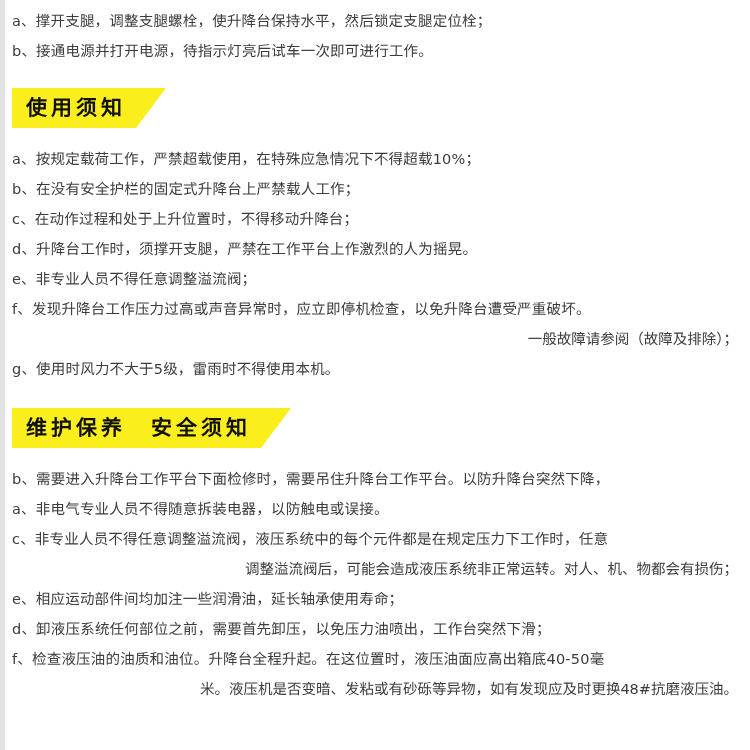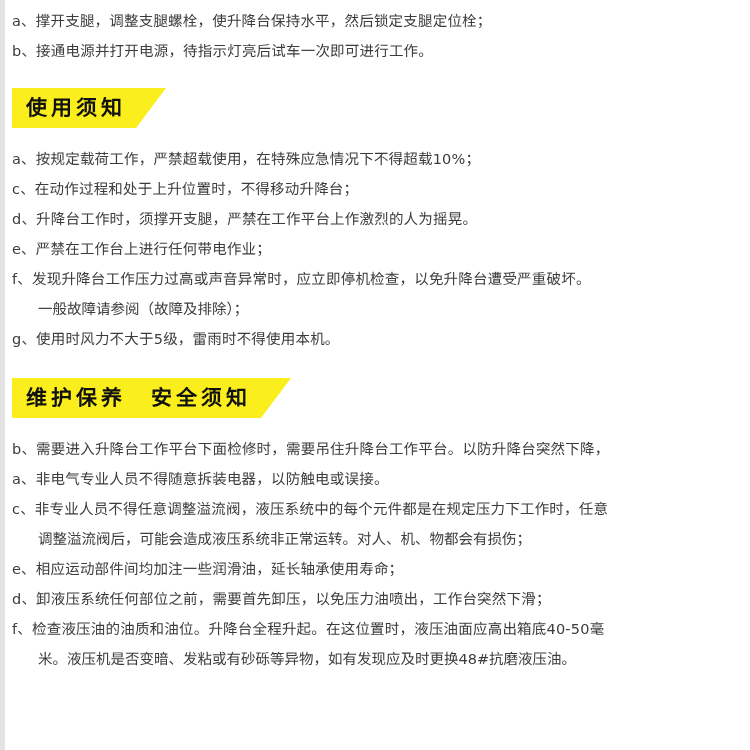--- a/index.html
+++ b/index.html
@@ -81,20 +81,21 @@
   .gap-a { height: 22px; }
   .gap-b { height: 12px; }
   .gap-c { height: 24px; }
   .gap-d { height: 12px; }
   .item-sub {
     display: block;
     padding-left: 26px;
     font-size: 14.5px;
     line-height: 30px;
     color: #3c3c3c;
+    text-align: right;
   }
 </style>
 </head>
 <body>
 
 <div class="left-bar"></div>
 
 <div class="page">
 
   <div class="spacer-top"></div>
@@ -110,23 +111,24 @@
     <span class="banner">
       <span class="banner-text">使用须知</span>
       <span class="banner-tail"></span>
     </span>
   </div>
 
   <div class="gap-b"></div>
 
   <div class="list-block">
     <span class="list-item">a、按规定载荷工作，严禁超载使用，在特殊应急情况下不得超载10%；</span>
+    <span class="list-item">b、在没有安全护栏的固定式升降台上严禁载人工作；</span>
     <span class="list-item">c、在动作过程和处于上升位置时，不得移动升降台；</span>
     <span class="list-item">d、升降台工作时，须撑开支腿，严禁在工作平台上作激烈的人为摇晃。</span>
-    <span class="list-item">e、严禁在工作台上进行任何带电作业；</span>
+    <span class="list-item">e、非专业人员不得任意调整溢流阀；</span>
     <span class="list-item">f、发现升降台工作压力过高或声音异常时，应立即停机检查，以免升降台遭受严重破坏。</span>
     <span class="item-sub">一般故障请参阅（故障及排除）；</span>
     <span class="list-item">g、使用时风力不大于5级，雷雨时不得使用本机。</span>
   </div>
 
   <div class="gap-c"></div>
 
   <div class="section-head">
     <span class="banner">
       <span class="banner-text">维护保养　安全须知</span>

